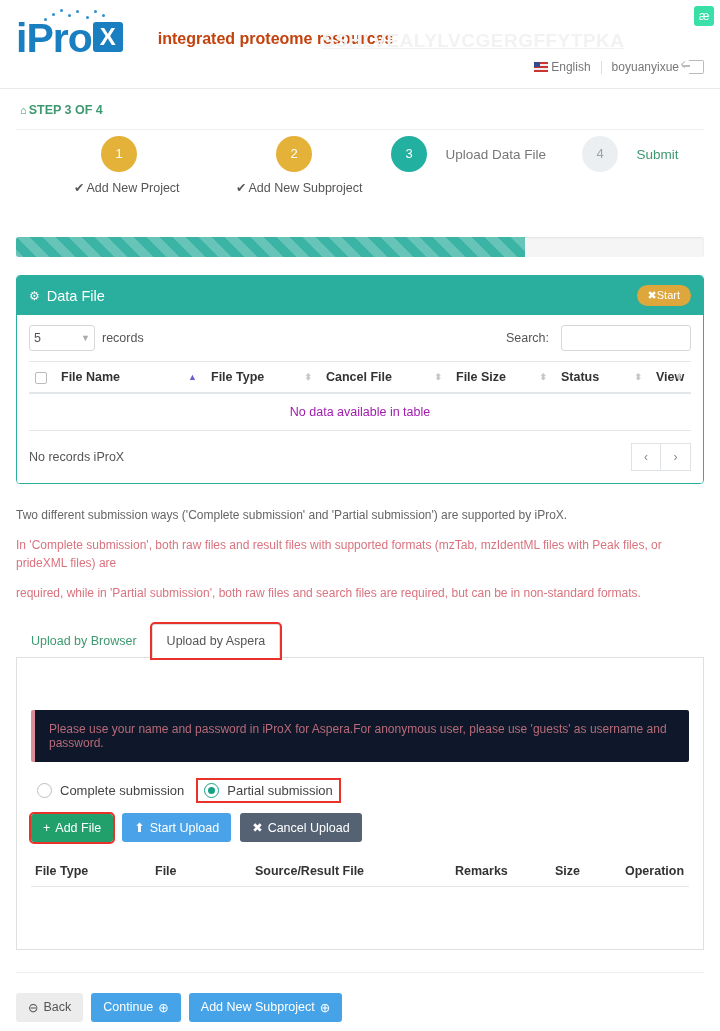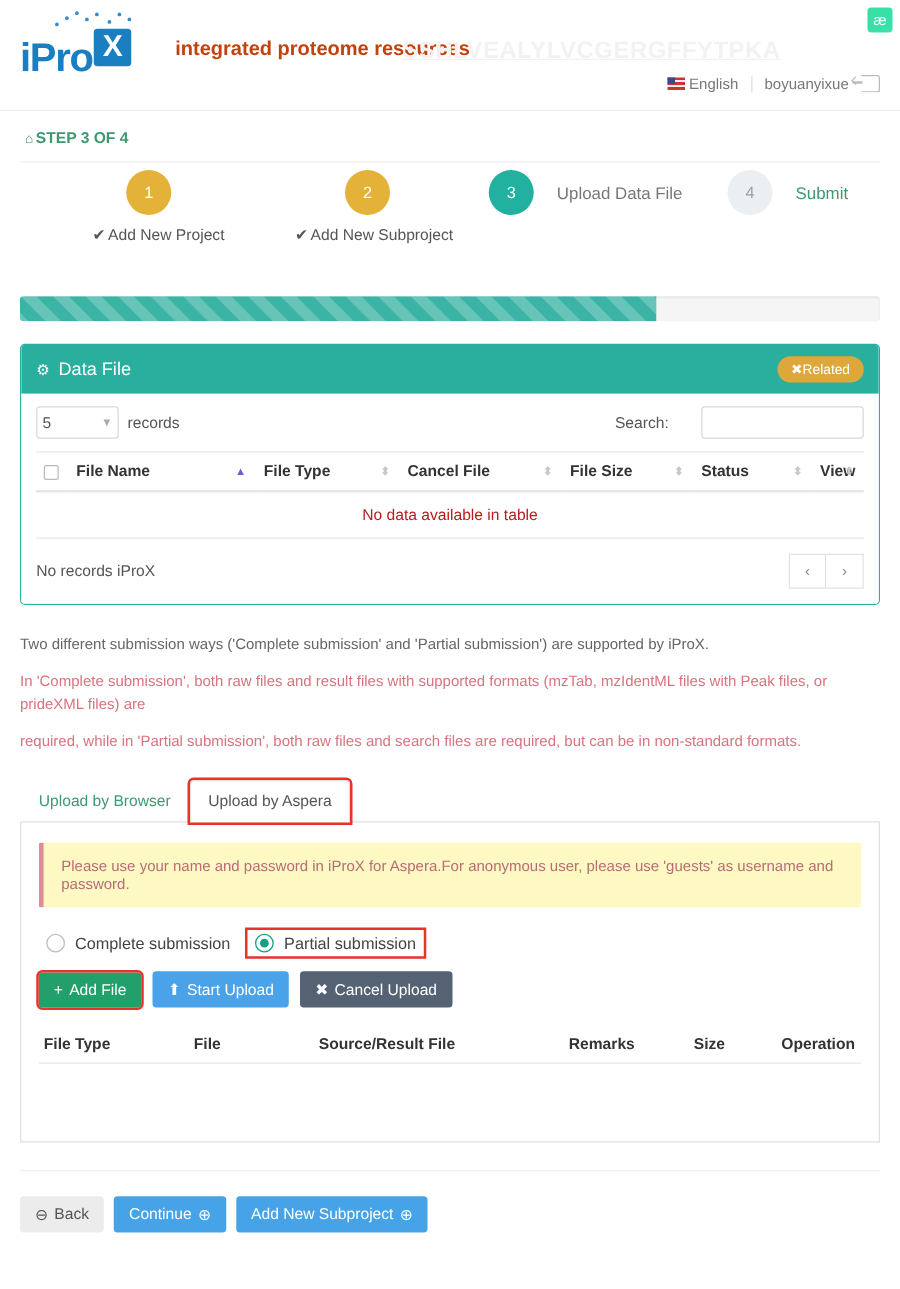--- a/index.html
+++ b/index.html
@@ -8,21 +8,21 @@
     width: 720px; height: 1031px;
     background: #ffffff;
     font-family: "Liberation Sans", sans-serif;
     overflow: hidden;
   }
   .page { position: relative; width: 720px; height: 1031px; background: #fff; }
 
   
   .header { position: relative; height: 88px; background: #fff; }
   .logo-wrap { position: absolute; left: 16px; top: 18px; display: flex; align-items: center; }
-  .logo-text { font-size: 32px; font-weight: bold; color: #1a7fc1; letter-spacing: -1px; line-height: 1; margin-top: 12px; }
+  .logo-text { font-size: 41px; font-weight: bold; color: #1a7fc1; letter-spacing: -1px; line-height: 1; }
   .logo-x {
     display: inline-block; width: 30px; height: 30px; background: #1a7fc1;
     color: #fff; text-align: center; line-height: 30px; font-size: 24px;
     font-weight: bold; border-radius: 3px; margin: 0 1px; vertical-align: middle;
     position: relative; top: -2px;
   }
   .logo-dots { position: absolute; left: 26px; top: -10px; width: 90px; height: 18px; }
   .logo-dots i { position: absolute; width: 3px; height: 3px; background: #2f8fd0; border-radius: 50%; }
   .tagline { font-size: 16px; color: #c2410c; font-weight: bold; margin-left: 34px; }
 
@@ -91,32 +91,32 @@
   }
   .panel-body { background: #fff; padding: 10px 12px 12px; }
   .table-controls { display: flex; align-items: center; justify-content: space-between; margin-bottom: 10px; }
   .len-wrap { display: flex; align-items: center; gap: 7px; font-size: 12.5px; color: #555; }
   .select-box {
     width: 66px; height: 26px; border: 1px solid #d5d9dc; border-radius: 3px;
     font-size: 12.5px; color: #555; padding: 0 4px; background: #fff;
     display: flex; align-items: center; justify-content: space-between;
   }
   .caret { color: #aaa; font-size: 9px; }
-  .search-wrap { display: flex; align-items: center; gap: 26px; font-size: 12.5px; color: #555; }
+  .search-wrap { display: flex; align-items: center; gap: 12px; font-size: 12.5px; color: #555; }
   .search-input { width: 130px; height: 26px; border: 1px solid #d5d9dc; border-radius: 3px; }
 
   table.dt { width: 100%; border-collapse: collapse; font-size: 12.5px; }
   table.dt thead th {
     border-top: 1px solid #e4e7ea; border-bottom: 2px solid #e4e7ea;
     padding: 8px 6px; text-align: left; color: #333; font-weight: bold; position: relative;
   }
   .sort-ico { position: absolute; right: 8px; top: 10px; font-size: 9px; color: #c3c8cc; }
   .sort-ico.asc { color: #6a5fd0; }
   .cb { width: 12px; height: 12px; border: 1px solid #bbb; border-radius: 2px; display: inline-block; vertical-align: middle; }
-  table.dt td.empty { text-align: center; padding: 11px 6px; color: #b91c1c; border-bottom: 1px solid #e4e7ea; }
+  table.dt td.empty { text-align: center; padding: 11px 6px; color: #a21caf; border-bottom: 1px solid #e4e7ea; }
   .table-foot { display: flex; align-items: center; justify-content: space-between; margin-top: 12px; }
   .no-records { font-size: 12.5px; color: #555; }
   .pager { display: flex; }
   .pg-btn {
     width: 30px; height: 28px; border: 1px solid #dfe3e6; background: #fff;
     color: #888; font-size: 12px; display: flex; align-items: center; justify-content: center; cursor: pointer;
   }
   .pg-btn + .pg-btn { border-left: none; }
 
   
@@ -124,22 +124,22 @@
   .desc { font-size: 12px; color: #666; line-height: 1.5; margin-bottom: 3px; }
   .desc.red { color: #d9737f; }
 
   .tabs { display: flex; align-items: flex-end; border-bottom: 1px solid #e0e0e0; margin-top: 22px; position: relative; }
   .tab { padding: 9px 14px; font-size: 12.5px; color: #3d9970; cursor: pointer; border: 1px solid transparent; border-bottom: none; }
   .tab.active { color: #555; background: #fff; border-color: #e0e0e0; border-bottom: 1px solid #fff; margin-bottom: -1px; border-radius: 3px 3px 0 0; }
   .hl-red { outline: 2px solid #e8322a; outline-offset: 0px; }
 
   .tab-panel { border: 1px solid #e0e0e0; border-top: none; padding: 16px 14px 26px; }
   .alert {
-    background: #fef9c3; border-left: 4px solid #dd8d9a; color: #b86b78;
-    font-size: 12px; padding: 12px 14px; border-radius: 2px; margin-bottom: 18px;
+    background: #0f172a; border-left: 4px solid #dd8d9a; color: #b86b78;
+    font-size: 12px; padding: 12px 14px; border-radius: 2px; margin-bottom: 18px; margin-top: 36px;
   }
   .radio-row { display: flex; align-items: center; gap: 8px; font-size: 13px; color: #444; margin-bottom: 12px; }
   .radio { width: 15px; height: 15px; border: 1px solid #b9bfc4; border-radius: 50%; background: #fff; display: inline-block; position: relative; }
   .radio.on { border-color: #16a085; }
   .radio.on::after { content: ""; position: absolute; left: 3px; top: 3px; width: 7px; height: 7px; border-radius: 50%; background: #16a085; }
   .radio-item { display: flex; align-items: center; gap: 8px; padding: 3px 6px; }
 
   .btn-row { display: flex; align-items: center; gap: 9px; margin: 6px 0 14px; }
   .btn { border: none; border-radius: 3px; font-size: 12.5px; color: #fff; padding: 7px 12px; cursor: pointer; display: inline-flex; align-items: center; gap: 5px; }
   .btn-green { background: #22a06b; }
@@ -225,21 +225,21 @@
       <div class="progress-bar" style="width: 74%;"></div>
     </div>
 
     <div class="panel">
       <div class="panel-head">
         <span class="panel-title">
           <span class="gear">⚙</span>
           <span>Data File</span>
         </span>
         <button class="btn-delete">
-          <span>✖</span><span>Related</span>
+          <span>✖</span><span>Start</span>
         </button>
       </div>
       <div class="panel-body">
         <div class="table-controls">
           <div class="len-wrap">
             <div class="select-box">
               <span>5</span>
               <span class="caret">▼</span>
             </div>
             <span>records</span>

